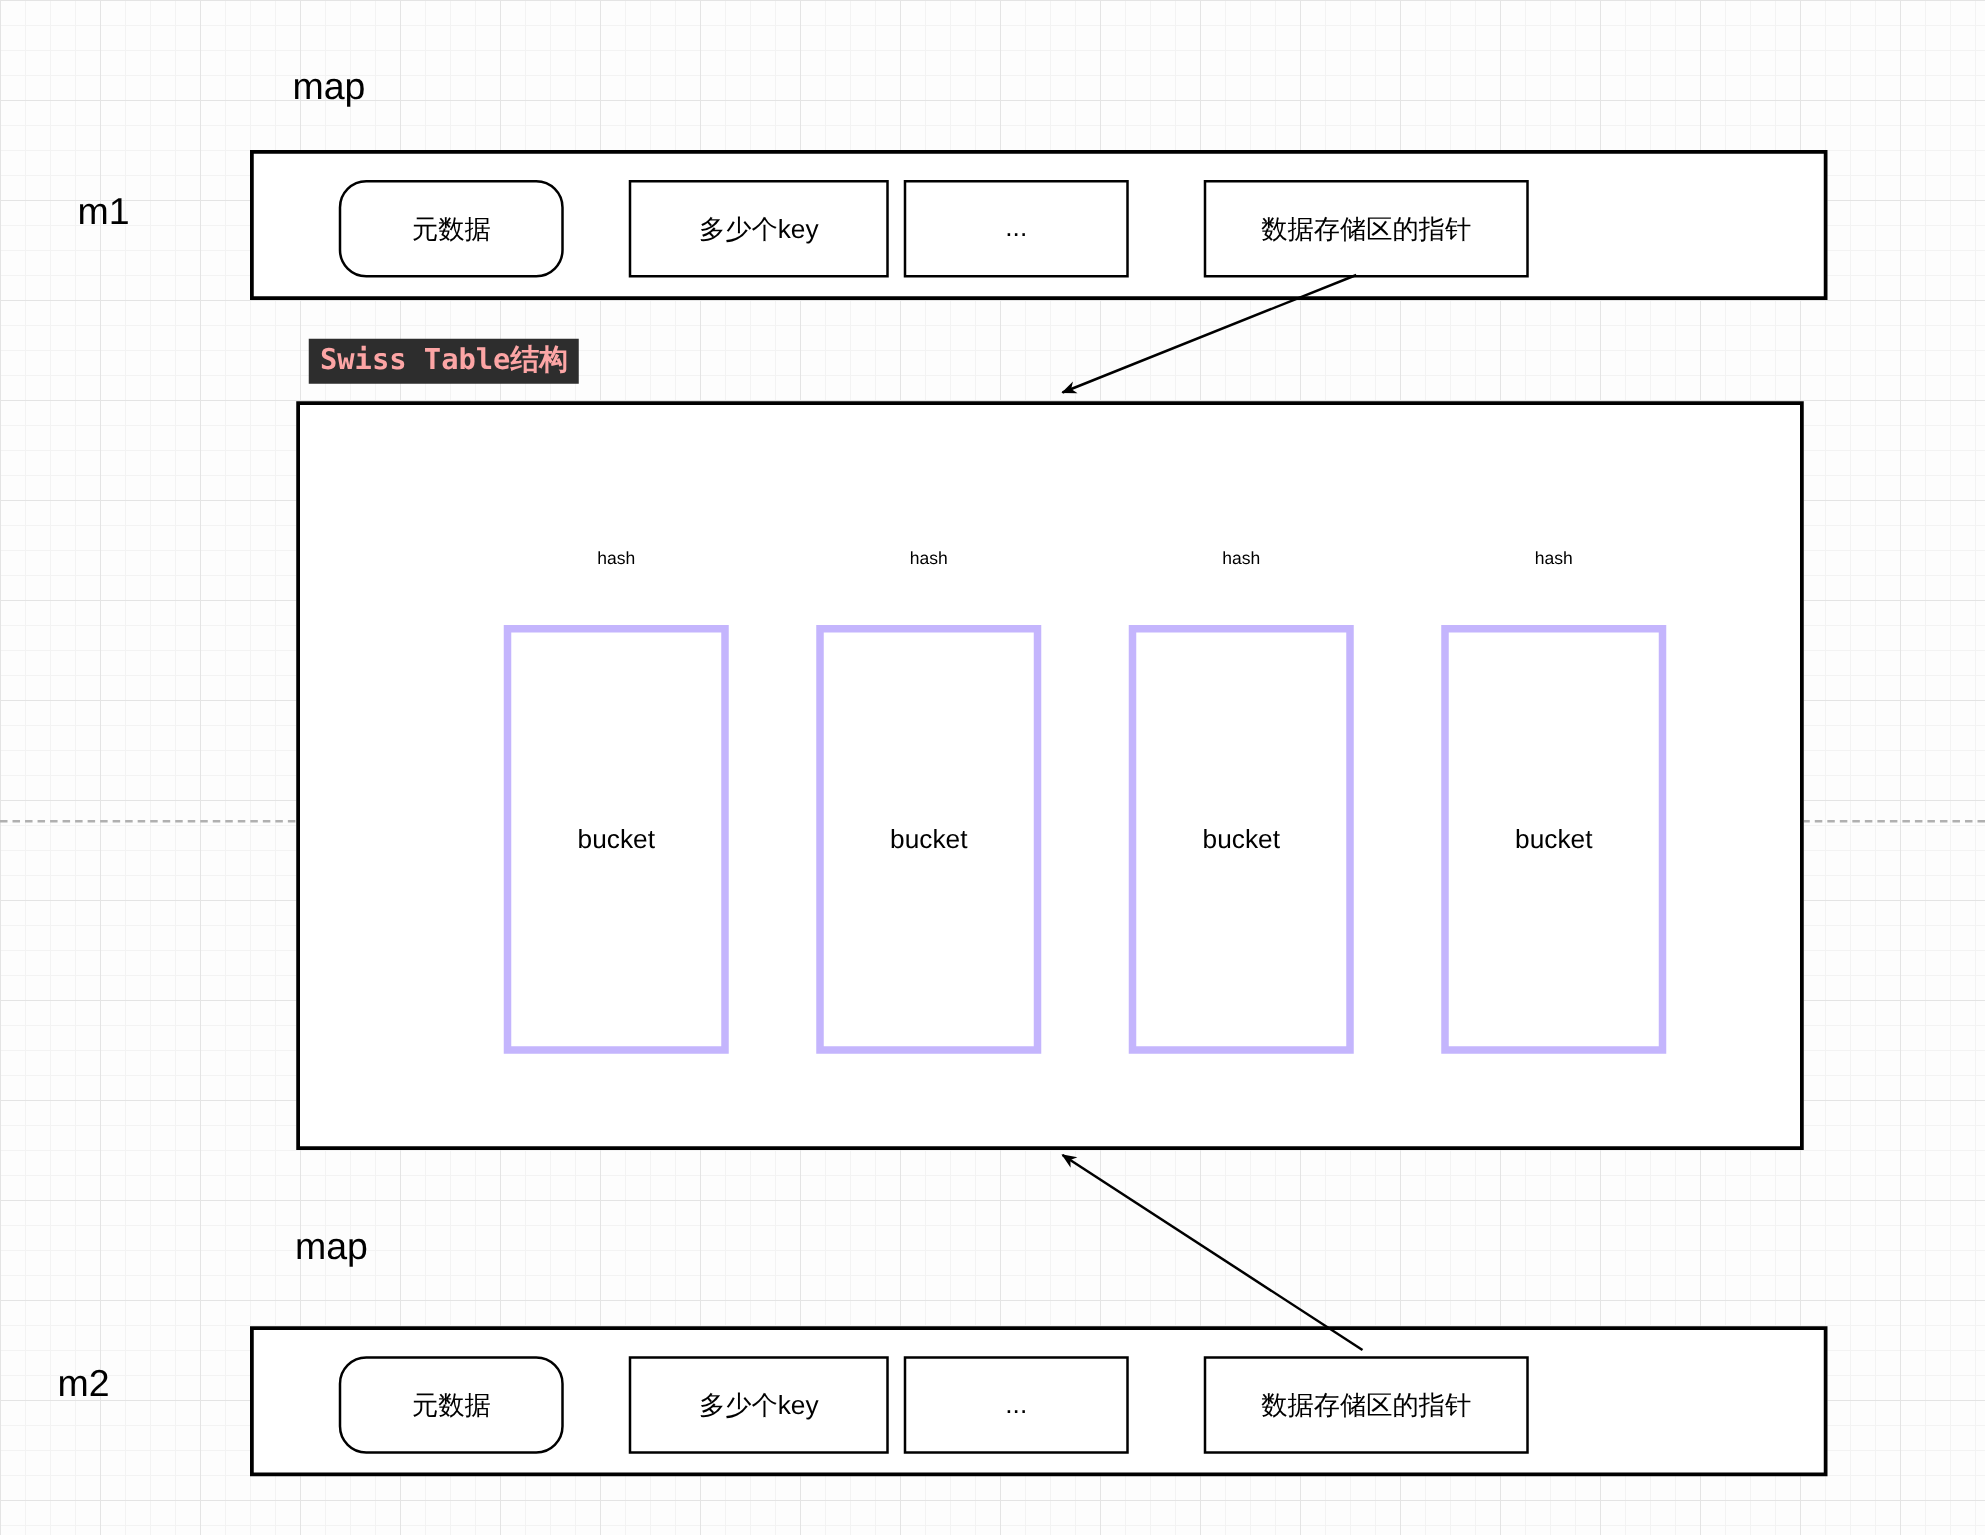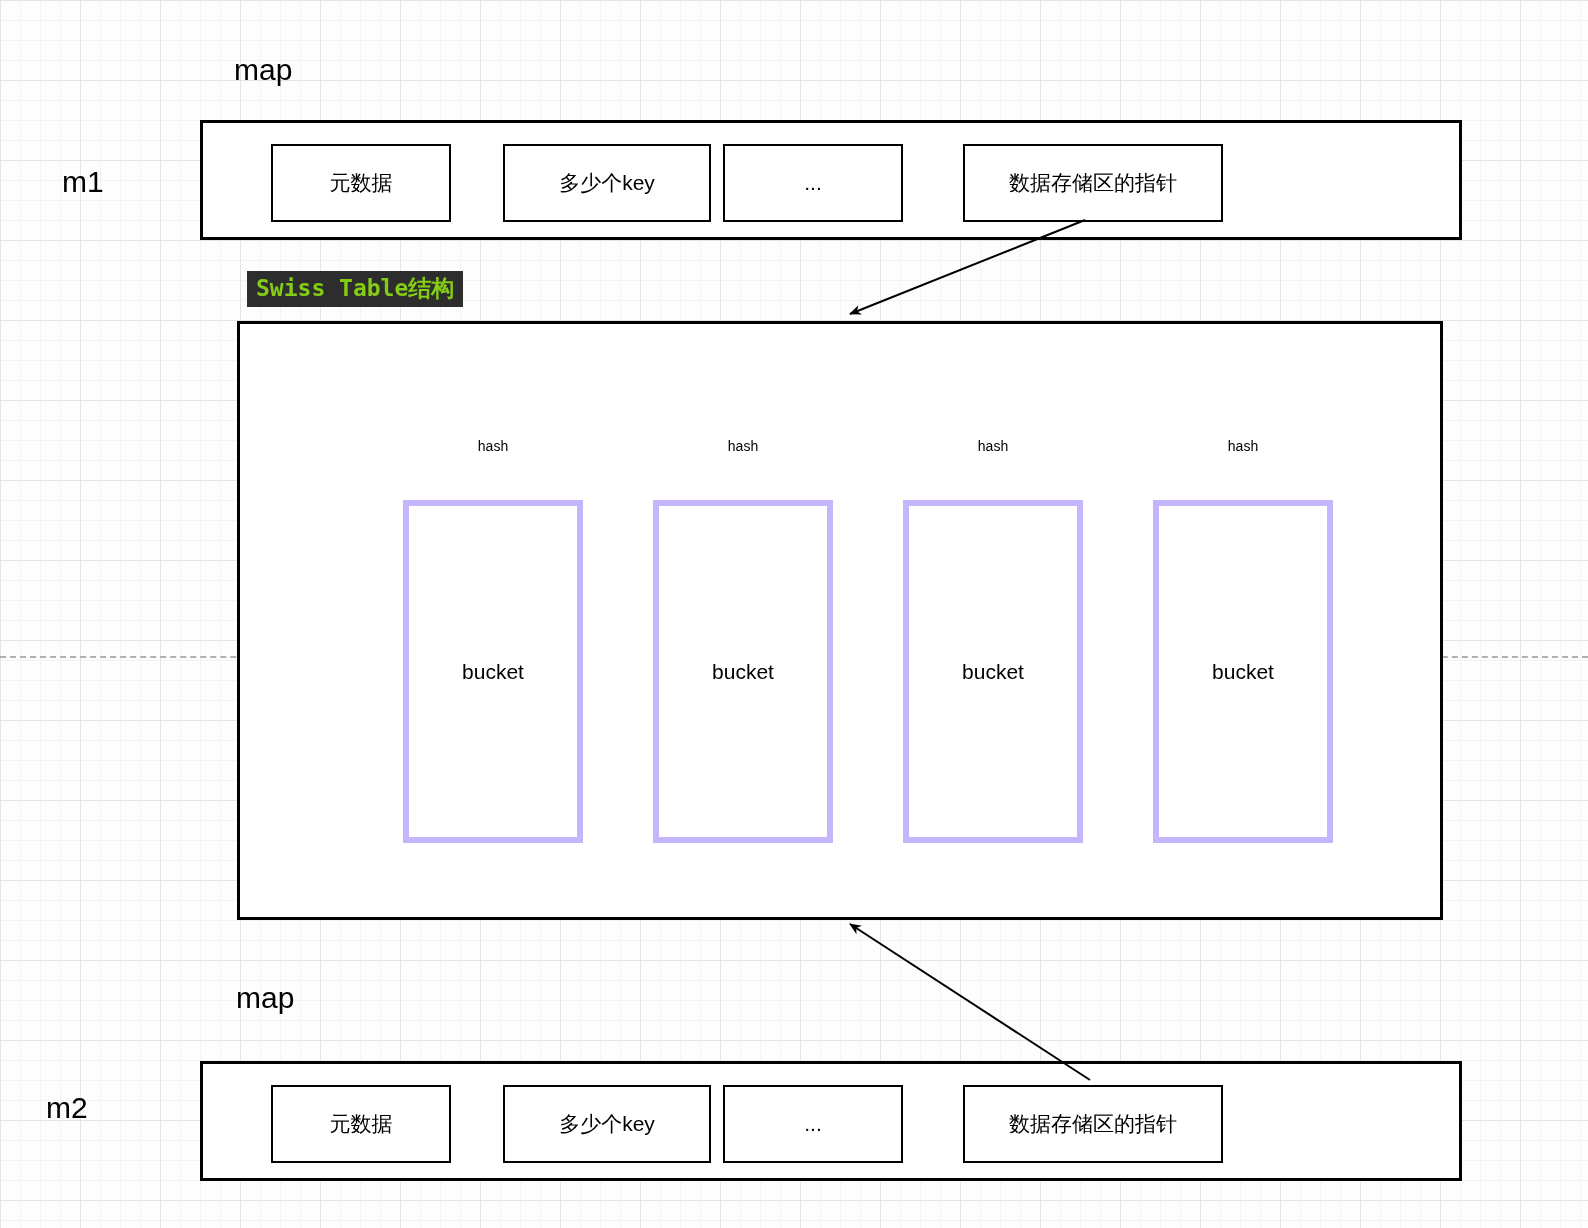--- a/index.html
+++ b/index.html
@@ -15,24 +15,24 @@
       linear-gradient(90deg, #f3f3f3 1px, transparent 1px);
     background-size:80px 80px,80px 80px,20px 20px,20px 20px;
   }
   .abs{position:absolute;box-sizing:border-box;}
   .shape{background:#fff;border:3px solid #000;}
   .inner{background:#fff;border:2px solid #000;display:flex;align-items:center;justify-content:center;
          font-size:21px;}
   .txt{font-size:30px;line-height:1.2;white-space:nowrap;}
   
   #map1-label{left:234px;top:52px;}
-  #m1-label{left:62px;top:164px;}
+  #m1-label{left:62px;top:152px;}
   #m1-box{left:200px;top:120px;width:1262px;height:120px;}
   
-  .f0{left:68px;top:21px;width:180px;height:78px;}
+  .f0{left:68px;top:21px;width:180px;height:78px;border-radius:22px;}
   .f1{left:300px;top:21px;width:208px;height:78px;}
   .f2{left:520px;top:21px;width:180px;height:78px;}
   .f3{left:760px;top:21px;width:260px;height:78px;}
   
   #swiss-badge{left:247px;top:271px;padding:3px 9px;
     font-family:"DejaVu Sans Mono","Liberation Mono",monospace;
     font-weight:bold;font-size:23px;line-height:1.3;white-space:nowrap;}
   
   #swiss-box{left:237px;top:321px;width:1206px;height:599px;}
   .hash-label{top:114px;width:180px;text-align:center;font-size:14px;}
@@ -63,21 +63,21 @@
       <span>多少个key</span>
     </div>
   <div class="abs inner f2">
       <span>...</span>
     </div>
   <div class="abs inner f3">
       <span>数据存储区的指针</span>
     </div>
 </div>
 
-<div class="abs layer1" id="swiss-badge" style="background: rgb(45, 45, 45); color: #84cc16;">Swiss Table结构</div>
+<div class="abs layer1" id="swiss-badge" style="background: rgb(45, 45, 45); color: #fca5a5;">Swiss Table结构</div>
 
 <div class="abs shape layer1" id="swiss-box">
   <div class="abs hash-label col0">hash</div>
   <div class="abs hash-label col1">hash</div>
   <div class="abs hash-label col2">hash</div>
   <div class="abs hash-label col3">hash</div>
   <div class="abs bucket col0">
       <span>bucket</span>
     </div>
   <div class="abs bucket col1">

